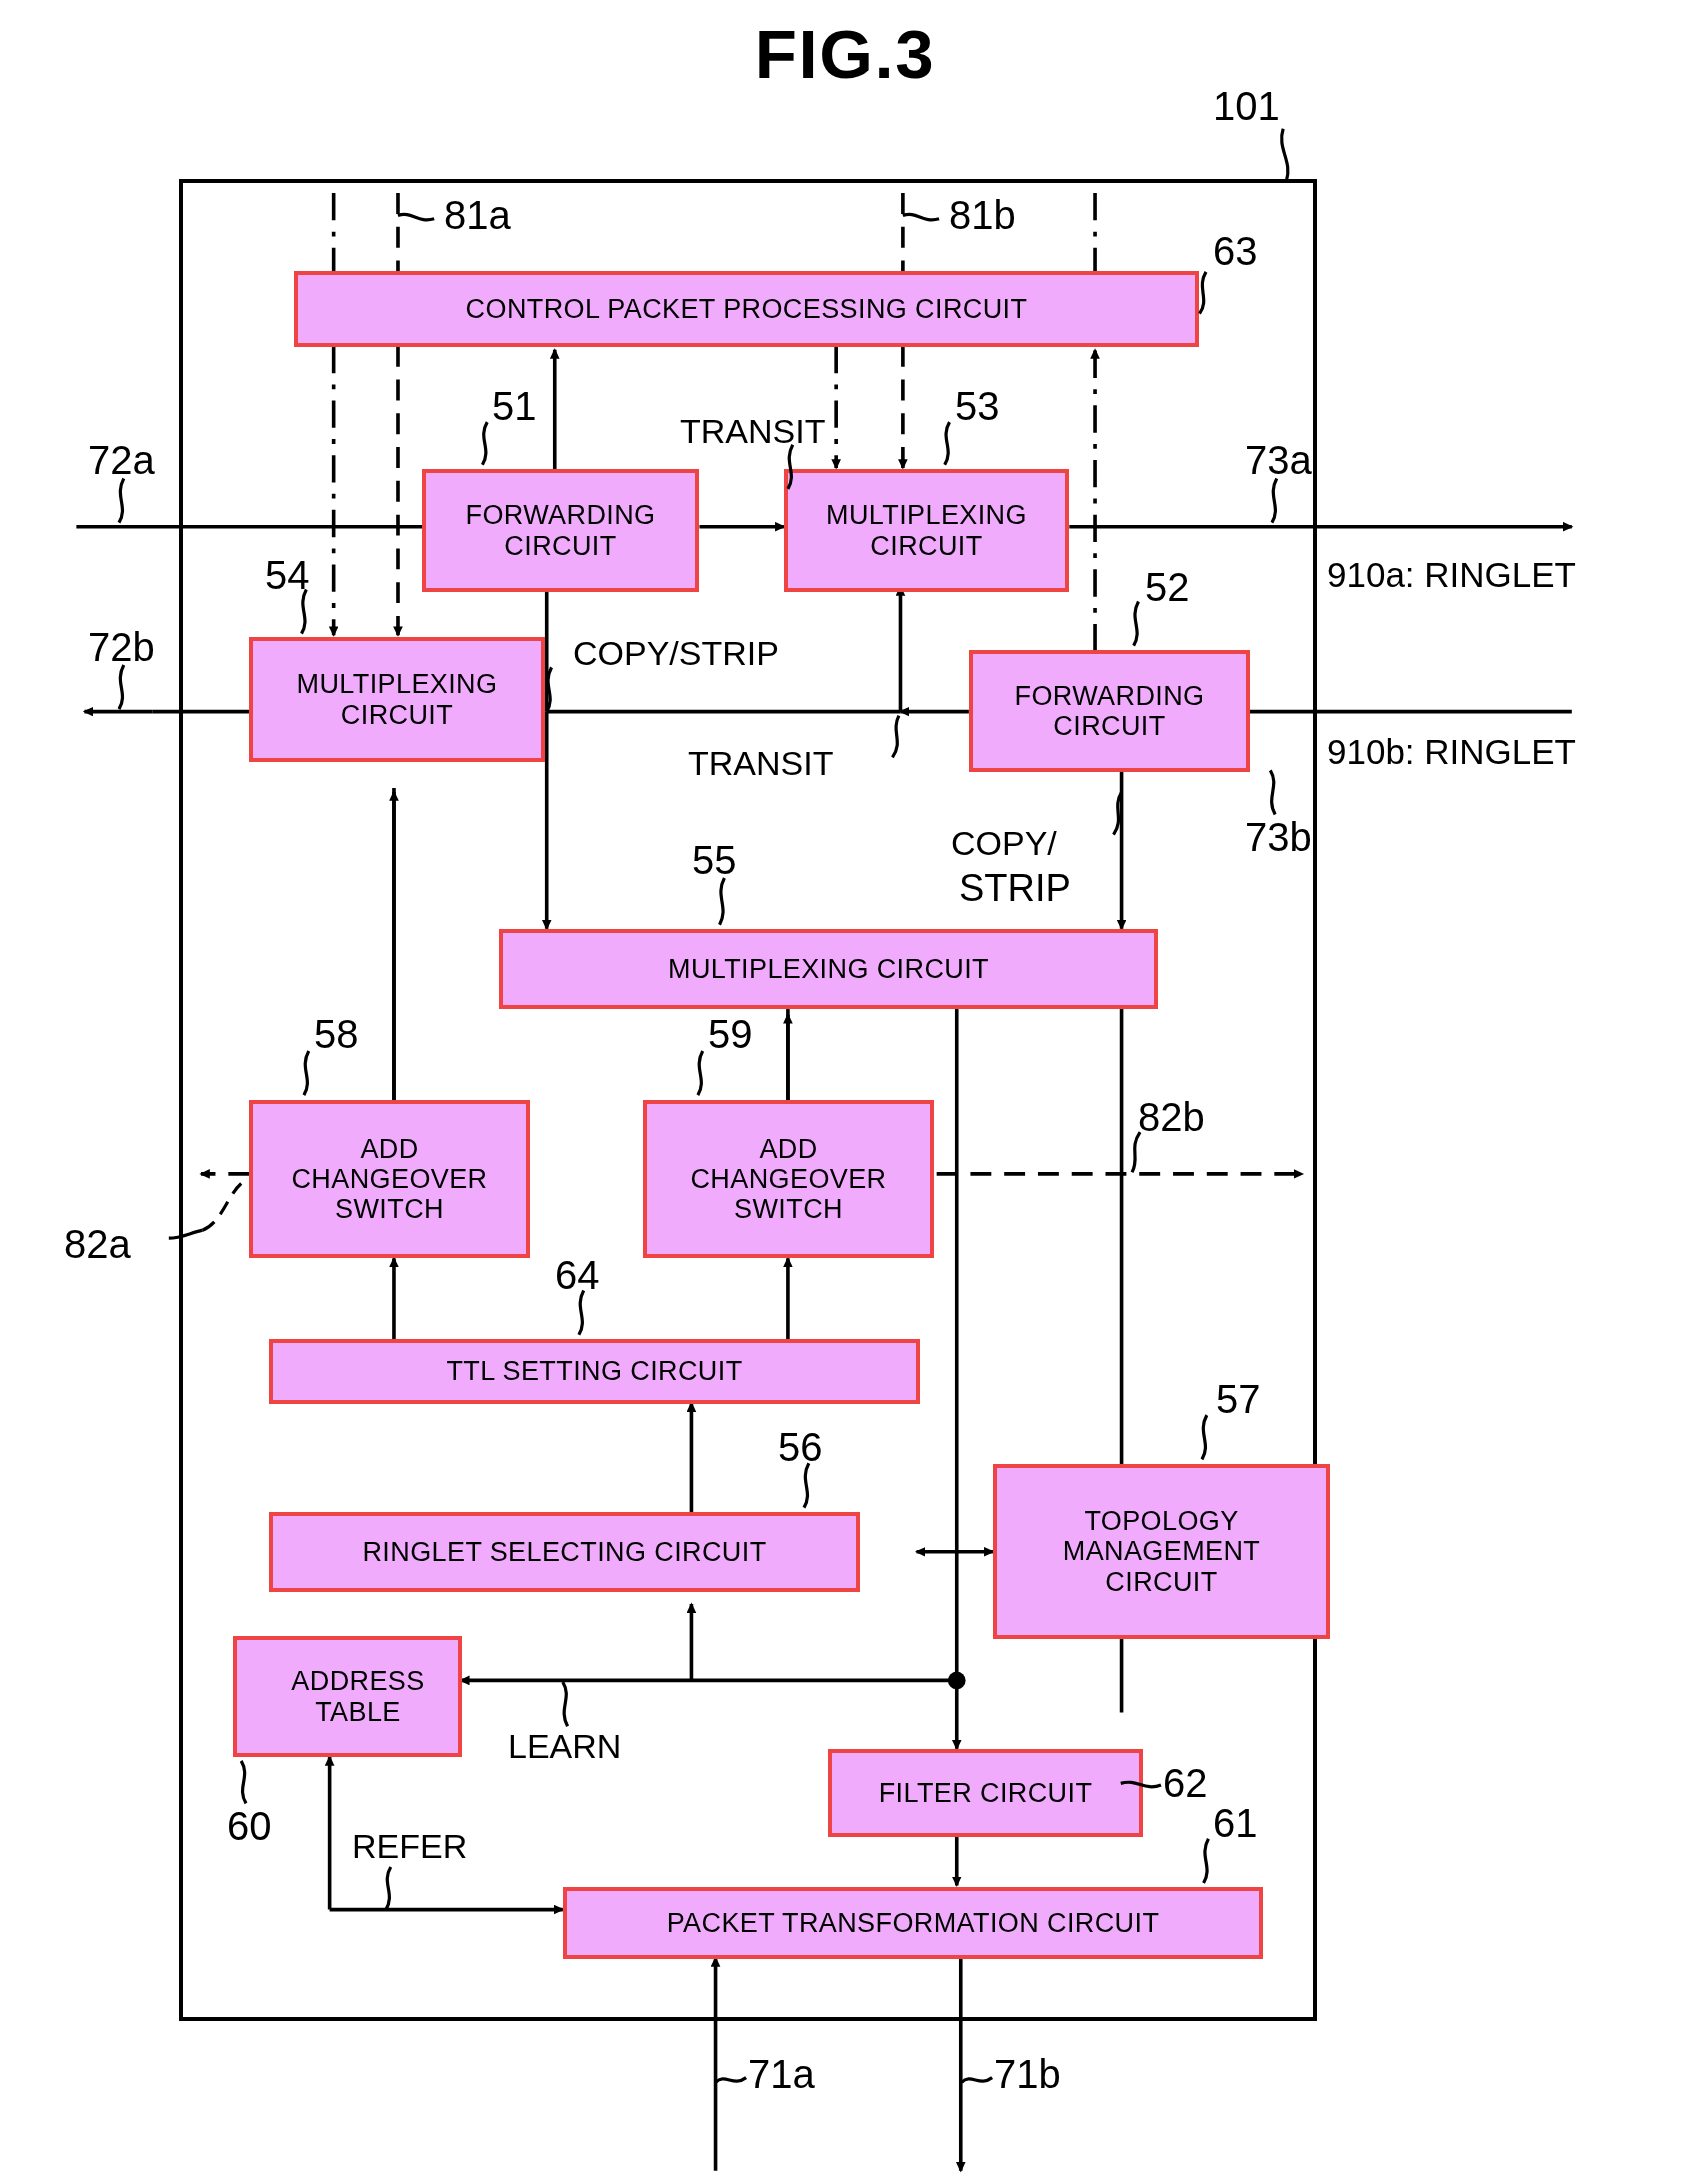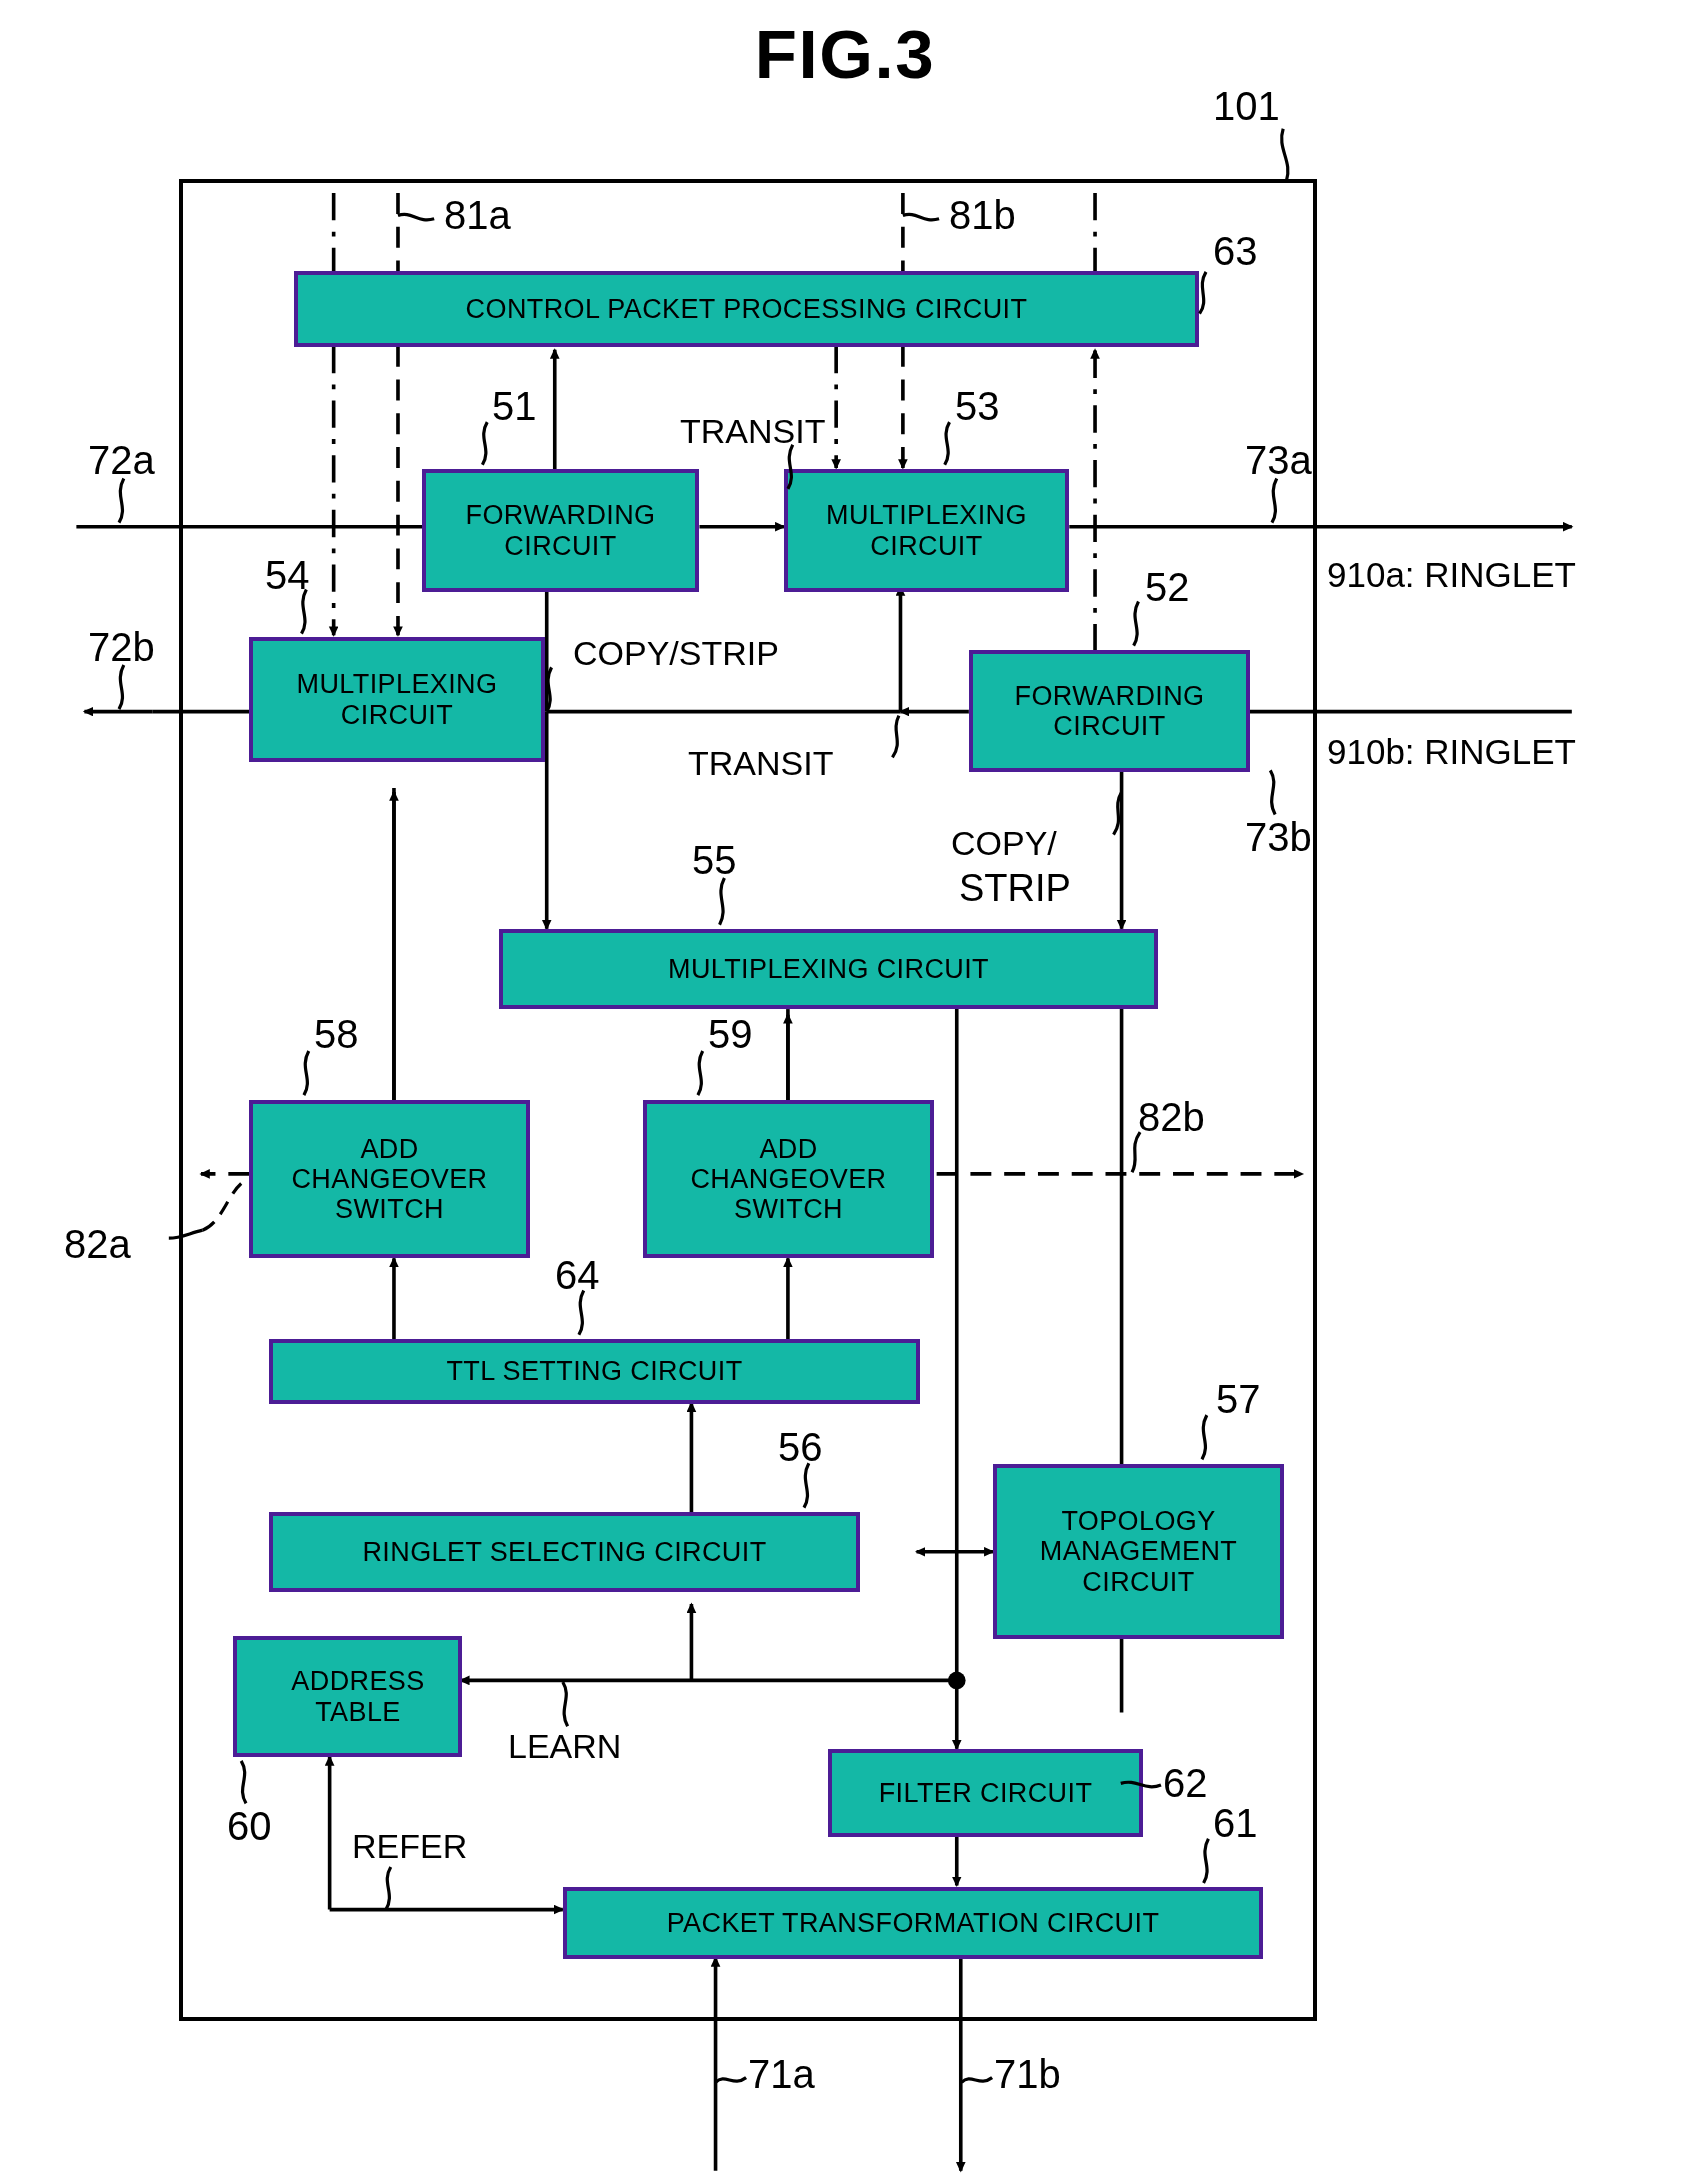--- a/index.html
+++ b/index.html
@@ -17,23 +17,23 @@
   .device-frame{
     position:absolute;
     border:4.8px solid #000;
     box-sizing:border-box;
     background:transparent;
   }
 
   
   .blk{
     position:absolute;
-    border:4px solid #4c1d95;
+    border:4px solid #ef4444;
     box-sizing:border-box;
-    background:#14b8a6;
+    background:#f0abfc;
     display:flex;align-items:center;justify-content:center;
     text-align:center;
     font-size:27px;
     line-height:1.12;
     letter-spacing:0.4px;
     z-index:6;
   }
   .blk span{display:block;padding:0 6.4px;}
 
   
@@ -199,21 +199,21 @@
   </div>
 
   <div class="blk" style="left:269px;top:1339px;width:651px;height:65px;">
     <span>TTL SETTING CIRCUIT</span>
   </div>
 
   <div class="blk" style="left:269px;top:1512px;width:591px;height:80px;">
     <span>RINGLET SELECTING CIRCUIT</span>
   </div>
 
-  <div class="blk" style="left:993px;top:1464px;width:291px;height:175px;flex-direction:column;">
+  <div class="blk" style="left:993px;top:1464px;width:337px;height:175px;flex-direction:column;">
     <span>TOPOLOGY</span>
     <span>MANAGEMENT</span>
     <span>CIRCUIT</span>
   </div>
 
   <div class="blk" style="left:233px;top:1636px;width:229px;height:121px;flex-direction:column;padding-left:21px;">
     <span>ADDRESS</span>
     <span>TABLE</span>
   </div>
 

